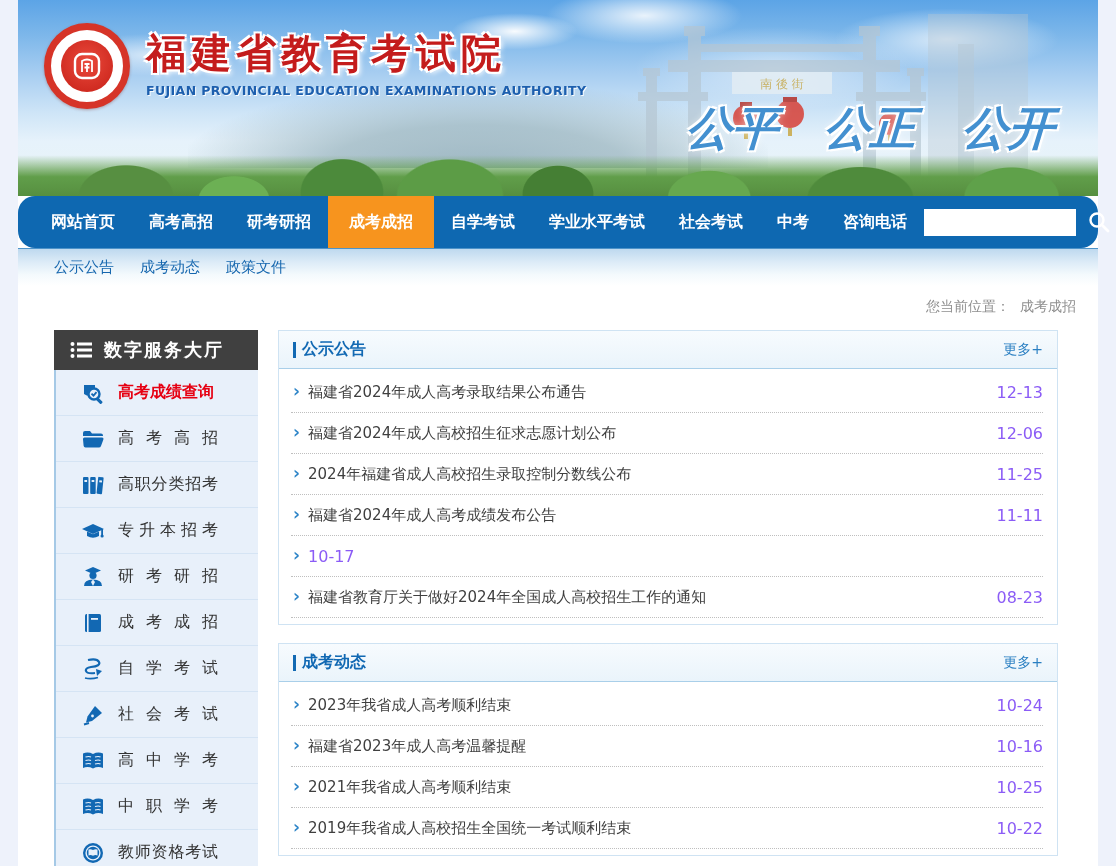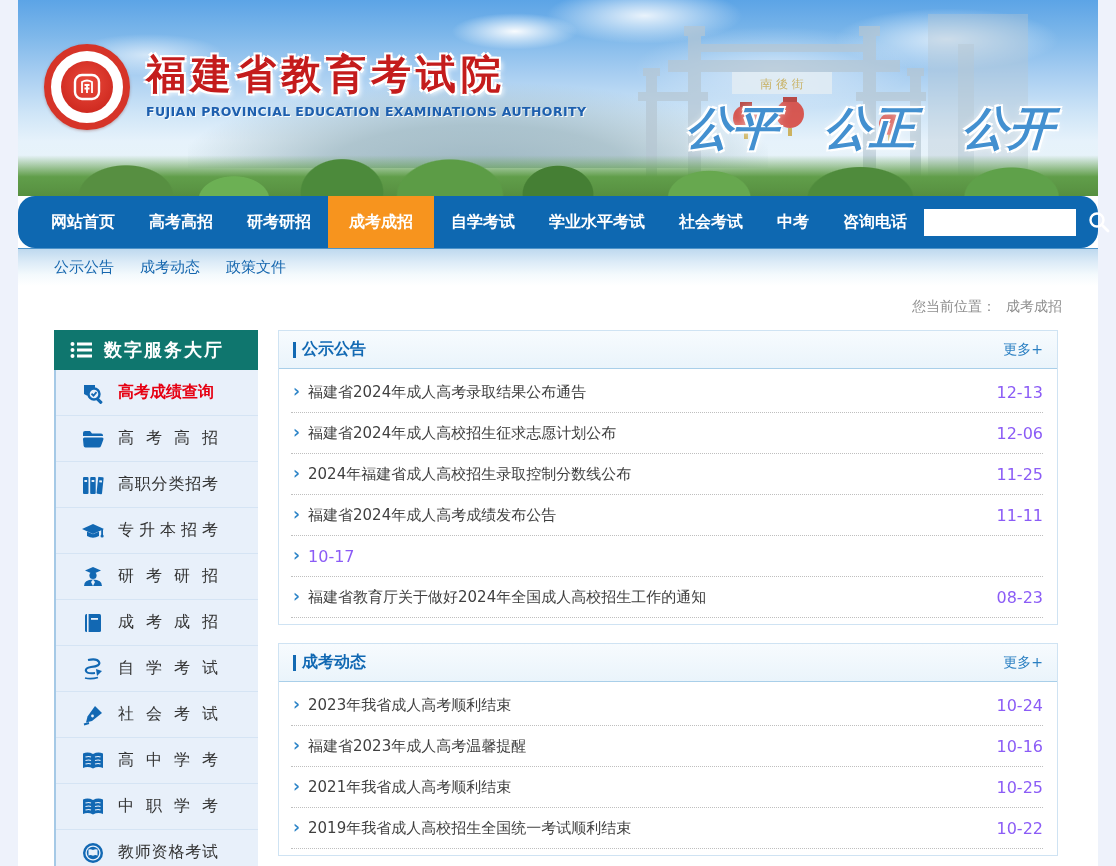--- a/index.html
+++ b/index.html
@@ -28,21 +28,21 @@
       radial-gradient(70px 56px at 30% 92%, #4c8a3b 0 58%, rgba(0,0,0,0) 60%),
       radial-gradient(90px 62px at 40% 100%, #5c9c46 0 58%, rgba(0,0,0,0) 60%),
       radial-gradient(60px 48px at 50% 96%, #457f34 0 58%, rgba(0,0,0,0) 60%),
       radial-gradient(80px 52px at 10% 100%, #578f41 0 58%, rgba(0,0,0,0) 60%),
       radial-gradient(70px 46px at 64% 104%, #67a84f 0 58%, rgba(0,0,0,0) 60%),
       radial-gradient(90px 54px at 78% 106%, #4f8b3c 0 58%, rgba(0,0,0,0) 60%),
       radial-gradient(80px 50px at 92% 102%, #5fa14a 0 58%, rgba(0,0,0,0) 60%),
       radial-gradient(60px 40px at 20% 108%, #6cb054 0 58%, rgba(0,0,0,0) 60%),
       linear-gradient(0deg,#568f40 0%, #619e4a 40%, rgba(97,158,74,0) 85%);}
   .paifang { position:absolute; right:70px; bottom:14px; opacity:.8; }
-  .brand { position:absolute; left:26px; top:44px; display:flex; align-items:flex-start; }
+  .brand { position:absolute; left:26px; top:23px; display:flex; align-items:flex-start; }
   .seal { width:86px; height:86px; border-radius:50%; background:#fff; border:7px solid #d63428;
     display:flex; align-items:center; justify-content:center;
     box-shadow:0 1px 3px rgba(120,30,20,.35); }
   .seal-inner { width:52px; height:52px; border-radius:50%;
     background:radial-gradient(circle at 50% 42%, #ea4a3c 0%, #cf2a20 75%);
     display:flex; align-items:center; justify-content:center; }
   .brand-text { margin-left:16px; padding-top:8px; }
   .site-title { font-size:40px; font-weight:bold; color:#c41c1c; letter-spacing:5px; line-height:1.1;
     text-shadow:-2px -2px 0 #fff, 2px -2px 0 #fff, -2px 2px 0 #fff, 2px 2px 0 #fff, 3px 3px 5px rgba(255,255,255,.95); }
   .site-sub { font-size:12.5px; font-weight:bold; color:#1d5fae; margin-top:8px; letter-spacing:.4px;
@@ -62,27 +62,27 @@
   .search-btn { width:34px; height:34px; background:transparent; border:none; cursor:pointer;
     display:flex; align-items:center; justify-content:center; margin-left:6px; }
 
   
   .subnav { height:38px; display:flex; align-items:center; gap:26px; padding-left:36px;
     background:linear-gradient(180deg,#bed9ef 0%, #dcebf7 35%, #f4fafd 70%, #ffffff 100%);
     border-top:1px solid #4d93c9; }
   .subnav-item { color:#1566ae; font-size:15px; cursor:pointer; }
 
   
-  .breadcrumb { margin-top:12px; padding-right:36px; text-align:right; font-size:14px; color:#8f8f8f; height:20px; }
+  .breadcrumb { margin-top:12px; padding-right:22px; text-align:right; font-size:14px; color:#8f8f8f; height:20px; }
   .breadcrumb .cur { margin-left:10px; color:#8f8f8f; cursor:pointer; }
 
   
   .content { display:flex; margin-top:12px; padding:0 0 0 36px; }
   .sidebar { width:204px; flex:0 0 204px; }
-  .side-head { height:40px; background:#0f766e; color:#fff; display:flex; align-items:center; padding-left:16px; }
+  .side-head { height:40px; background:#404040; color:#fff; display:flex; align-items:center; padding-left:16px; }
   .side-head .txt { font-size:18px; font-weight:bold; letter-spacing:2px; margin-left:12px; }
   .side-items { list-style:none; border-left:2px solid #a5c9e6; }
   .side-item { height:46px; background:#e8f0fa; border-bottom:1px solid #d5e4f4;
     display:flex; align-items:center; padding-left:20px; cursor:pointer; }
   .side-item .icon { width:34px; display:flex; justify-content:center; }
   .side-item .lbl { margin-left:8px; width:100px; font-size:16px; color:#333;
     text-align:justify; text-align-last:justify; }
   .side-item.hl .lbl { color:#e60012; font-weight:bold; text-align-last:left; }
 
   

